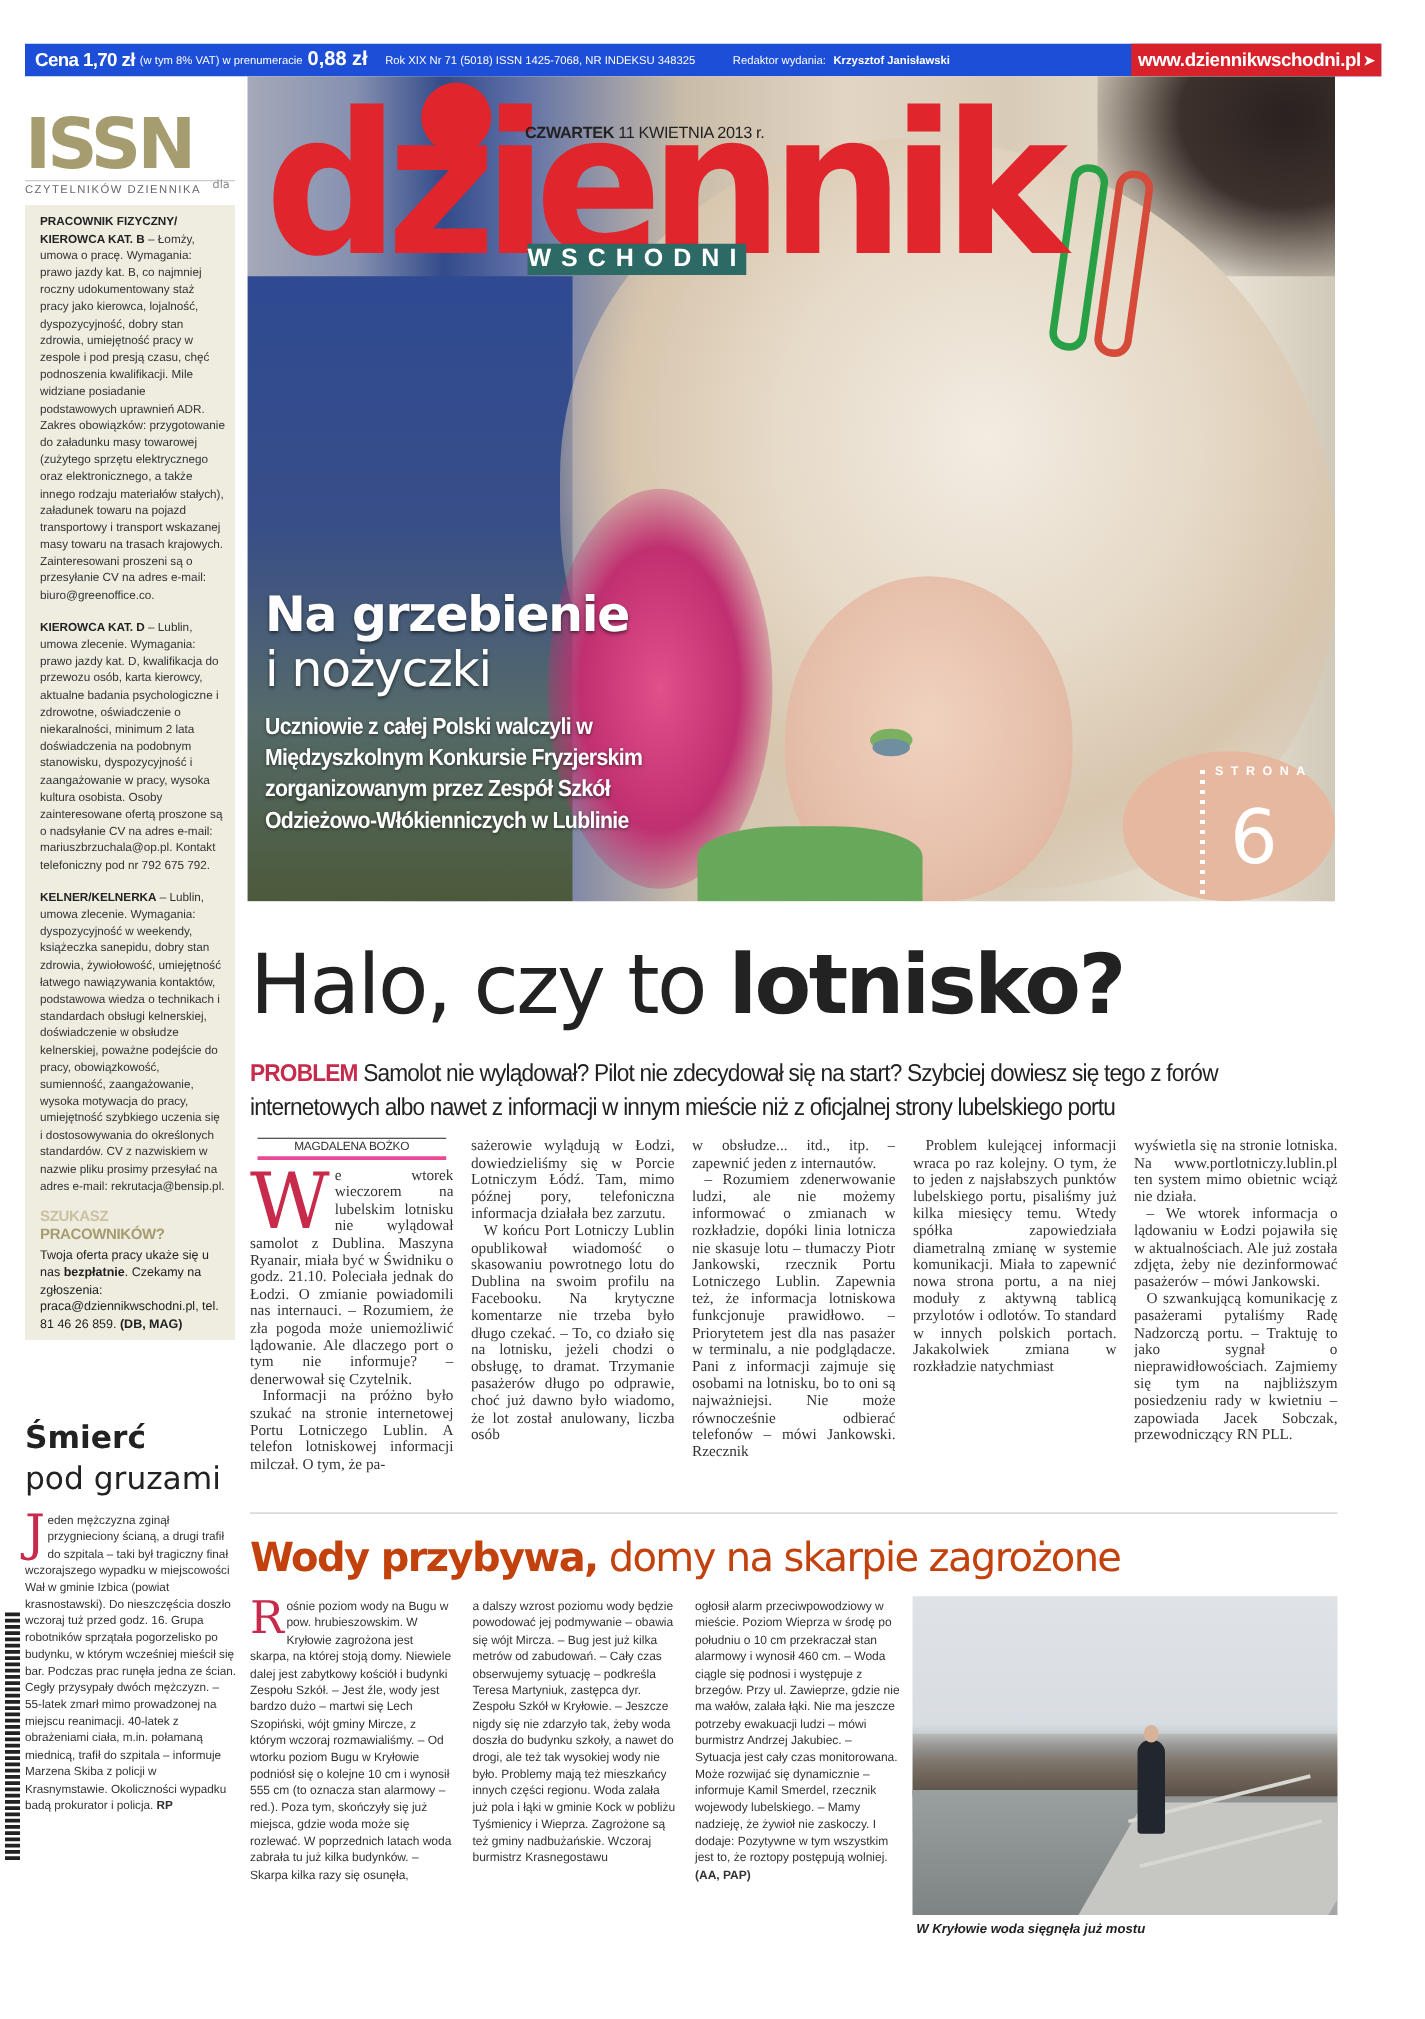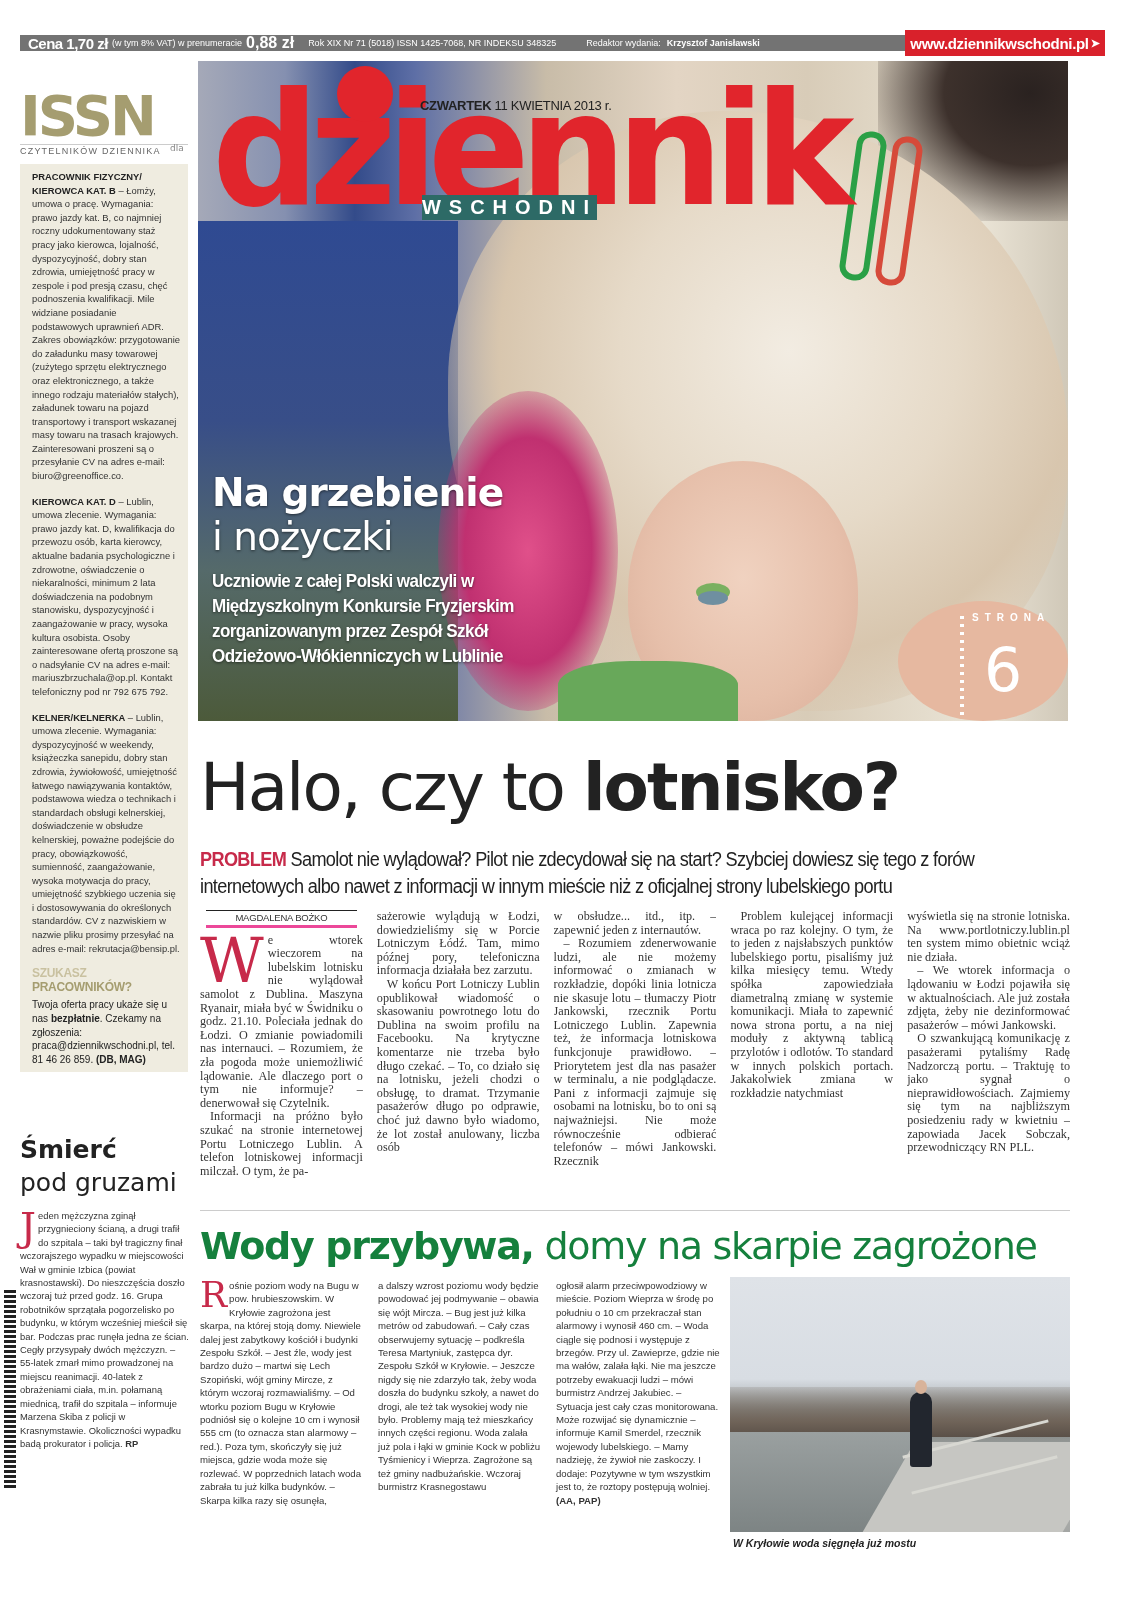--- a/index.html
+++ b/index.html
@@ -1,18 +1,18 @@
 <!DOCTYPE html>
 <html><head>
 <meta charset="utf-8">
 <style>
 *{box-sizing:border-box;margin:0;padding:0}
 html,body{width:1140px;height:1615px;background:#fff;overflow:hidden}
 body{position:relative;font-family:"Liberation Sans",sans-serif;color:#222}
-.topbar{position:absolute;left:20px;top:35px;width:1085px;height:16px;background:#737373;color:#fff;display:flex;align-items:center;font-family:"Liberation Sans",sans-serif;font-size:9px;white-space:nowrap}
+.topbar{position:absolute;left:20px;top:35px;width:1085px;height:26px;background:#1d4ed8;color:#fff;display:flex;align-items:center;font-family:"Liberation Sans",sans-serif;font-size:9px;white-space:nowrap}
 .topbar .price{font-weight:bold;font-size:15px;margin-left:8px;letter-spacing:-0.5px}
 .topbar .small{font-size:9px;margin:0 4px}
 .topbar .sub{font-weight:bold;font-size:16px}
 .topbar .meta{margin-left:14px;font-size:9px}
 .topbar .editor{margin-left:30px;font-size:9px}
 .topbar .editor b{margin-left:6px}
 .topbar .url{margin-left:auto;background:#d9212b;height:26px;width:200px;display:flex;align-items:center;justify-content:center;font-size:15px;font-weight:bold;letter-spacing:-0.3px}
 .topbar .url .cursor{margin-left:2px;font-size:11px}
 .sidebar{position:absolute;left:20px;top:90px;width:168px}
 .praca-logo{font-family:"DejaVu Sans",sans-serif;font-weight:bold;font-size:56px;color:#a59d70;letter-spacing:-3px;line-height:52px;position:relative}
@@ -60,21 +60,21 @@
 .headline b{font-weight:bold}
 .problem{position:absolute;left:200px;top:846px;width:880px;font-family:"Liberation Sans",sans-serif;font-size:19.5px;line-height:27px;color:#222;letter-spacing:-0.7px;transform:scaleX(0.93);transform-origin:left}
 .problem .kicker{color:#c72a4a;font-weight:bold}
 .article{position:absolute;left:200px;top:910px;width:870px;height:290px;display:grid;grid-template-columns:repeat(5,1fr);column-gap:14px;font-family:"Liberation Serif",serif;font-size:12.2px;line-height:13.6px;color:#333;text-align:justify}
 .article .col{overflow:hidden}
 .byline{font-size:9.5px;text-transform:uppercase;text-align:center;border-top:1px solid #222;border-bottom:3px solid #ec4899;margin:0 6px 6px;padding:0;font-family:"Liberation Sans",sans-serif;letter-spacing:-0.2px}
 .dropcap-w{float:left;font-family:"DejaVu Serif",serif;font-size:62px;line-height:54px;color:#c72a4a;margin-right:4px;font-weight:normal}
 .article p{text-indent:10px}
 .article p.noind{text-indent:0}
 .divider{position:absolute;left:200px;top:1210px;width:870px;height:1px;background:#ccc}
-.wody-head{position:absolute;left:200px;top:1218px;font-family:"DejaVu Sans",sans-serif;font-size:38px;line-height:56px;color:#15803d;letter-spacing:-1.3px;white-space:nowrap}
+.wody-head{position:absolute;left:200px;top:1218px;font-family:"DejaVu Sans",sans-serif;font-size:32px;line-height:56px;color:#c2410c;letter-spacing:-1.3px;white-space:nowrap}
 .wody-head b{font-weight:bold}
 .wody{position:absolute;left:200px;top:1279px;width:520px;display:grid;grid-template-columns:repeat(3,1fr);column-gap:14px;font-family:"Liberation Sans",sans-serif;font-size:9.6px;line-height:13.4px;color:#333}
 .dropcap-r{float:left;font-family:"DejaVu Serif",serif;font-size:36px;line-height:32px;color:#c72a4a;margin-right:2px}
 .photo{position:absolute;left:730px;top:1277px;width:340px;height:255px;overflow:hidden;background:linear-gradient(180deg,#dfe3e8 0%,#d8dde3 40%,#9fa4a4 52%,#8b8f8d 62%,#b8bab8 78%,#a4a6a4 100%)}
 .photo .trees{position:absolute;left:0;top:110px;width:340px;height:50px;background:linear-gradient(180deg,rgba(120,110,100,0.2),#6f6358 70%,#5a5048)}
 .photo .water{position:absolute;left:0;top:155px;width:200px;height:100px;background:linear-gradient(180deg,#9aa0a0,#7d8484)}
 .photo .road{position:absolute;left:150px;top:165px;width:200px;height:120px;background:#c6c6c2;transform:skewX(-30deg)}
 .photo .rail{position:absolute;left:175px;top:160px;width:150px;height:40px;border-top:3px solid #d8d8d2;border-bottom:3px solid #d8d8d2;transform:rotate(-14deg)}
 .photo .man{position:absolute;left:180px;top:115px;width:22px;height:75px;background:#22262e;border-radius:10px 10px 3px 3px}
 .photo .man::before{content:"";position:absolute;left:5px;top:-12px;width:12px;height:14px;border-radius:50%;background:#d8b39a}

